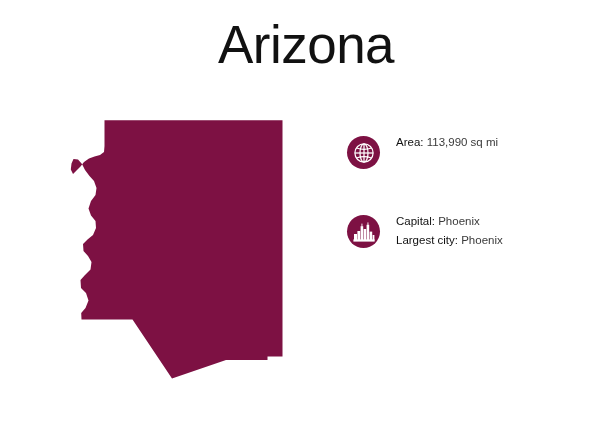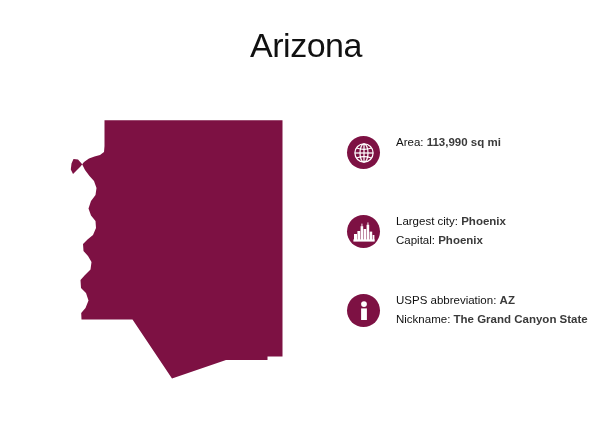--- a/index.html
+++ b/index.html
@@ -17,21 +17,21 @@
     -webkit-font-smoothing: antialiased;
   }
 
   
   #page-title {
     position: absolute;
     left: 0;
     top: 22px;
     width: 612px;
     text-align: center;
-    font-size: 34px;
+    font-size: 53px;
     line-height: 46px;
     font-weight: 400;
     letter-spacing: -0.5px;
     color: #111111;
   }
 
   
   #map-area {
     position: absolute;
     left: 70px;
@@ -102,21 +102,21 @@
     font-size: 11.5px;
     line-height: 18.6px;
     color: #2b2b2b;
     white-space: normal;
   }
   .info-line .k {
     font-weight: 400;
     color: #111111;
   }
   .info-line .v {
-    font-weight: 700;
+    font-weight: 400;
     color: #3a3a3a;
   }
 </style>
 </head>
 <body>
 
 <div id="page">
 
   <div id="page-title">Arizona</div>
 
@@ -212,45 +212,25 @@
             <rect x="13.6" y="2.8" width="2.6" height="15.8"></rect>
             <rect x="14.5" y="0.4" width="0.9" height="3.0"></rect>
             <rect x="16.6" y="9.6" width="2.6" height="9.0"></rect>
             <rect x="19.6" y="13.0" width="1.8" height="5.6"></rect>
             <rect x="0.4" y="17.4" width="21.2" height="2.2"></rect>
           </g>
         </svg>
       </div>
       <div class="info-text">
         <div class="info-line">
+          <span class="k">Capital:</span>
+          <span class="v">Phoenix</span>
+        </div>
+        <div class="info-line">
           <span class="k">Largest city:</span>
           <span class="v">Phoenix</span>
         </div>
-        <div class="info-line">
-          <span class="k">Capital:</span>
-          <span class="v">Phoenix</span>
-        </div>
       </div>
     </div>
 
-    <div class="info-block">
-      <div class="info-icon">
-        <svg width="18" height="20" viewBox="0 0 18 20" xmlns="http://www.w3.org/2000/svg">
-          <g fill="#ffffff">
-            <circle cx="9" cy="3.1" r="2.9"></circle>
-            <rect x="6.1" y="7.4" width="5.8" height="11.6"></rect>
-          </g>
-        </svg>
-      </div>
-      <div class="info-text">
-        <div class="info-line">
-          <span class="k">USPS abbreviation:</span>
-          <span class="v">AZ</span>
-        </div>
-        <div class="info-line">
-          <span class="k">Nickname:</span>
-          <span class="v">The Grand Canyon State</span>
-        </div>
-      </div>
-    </div>
 
   </div>
 </div>
 
 </body></html>

